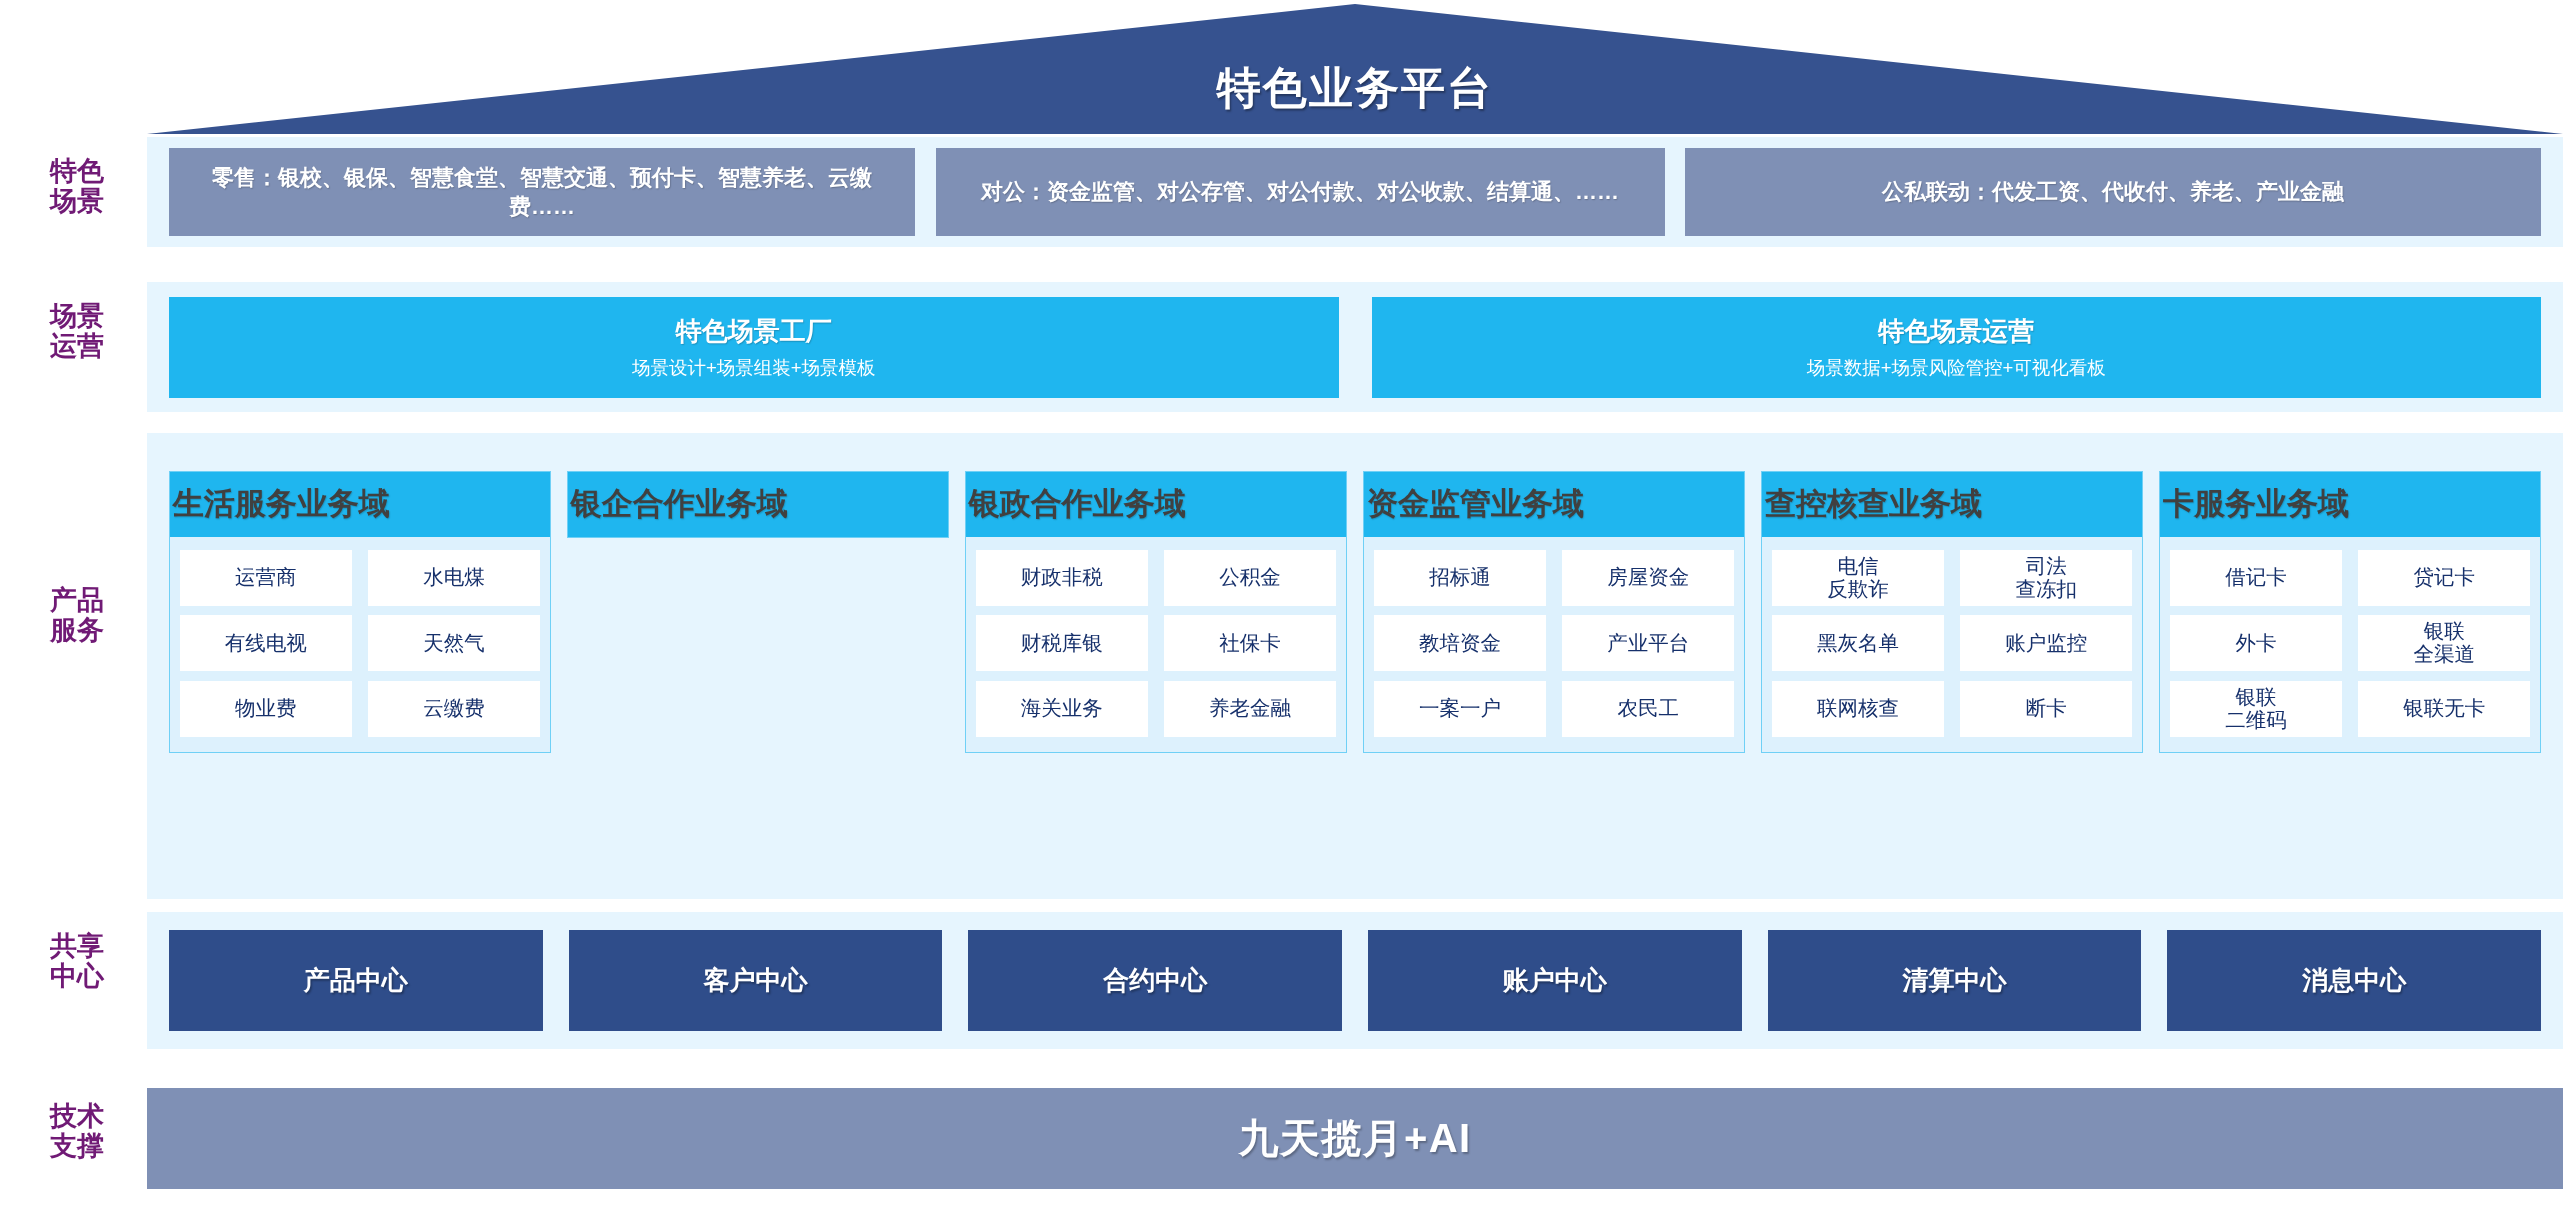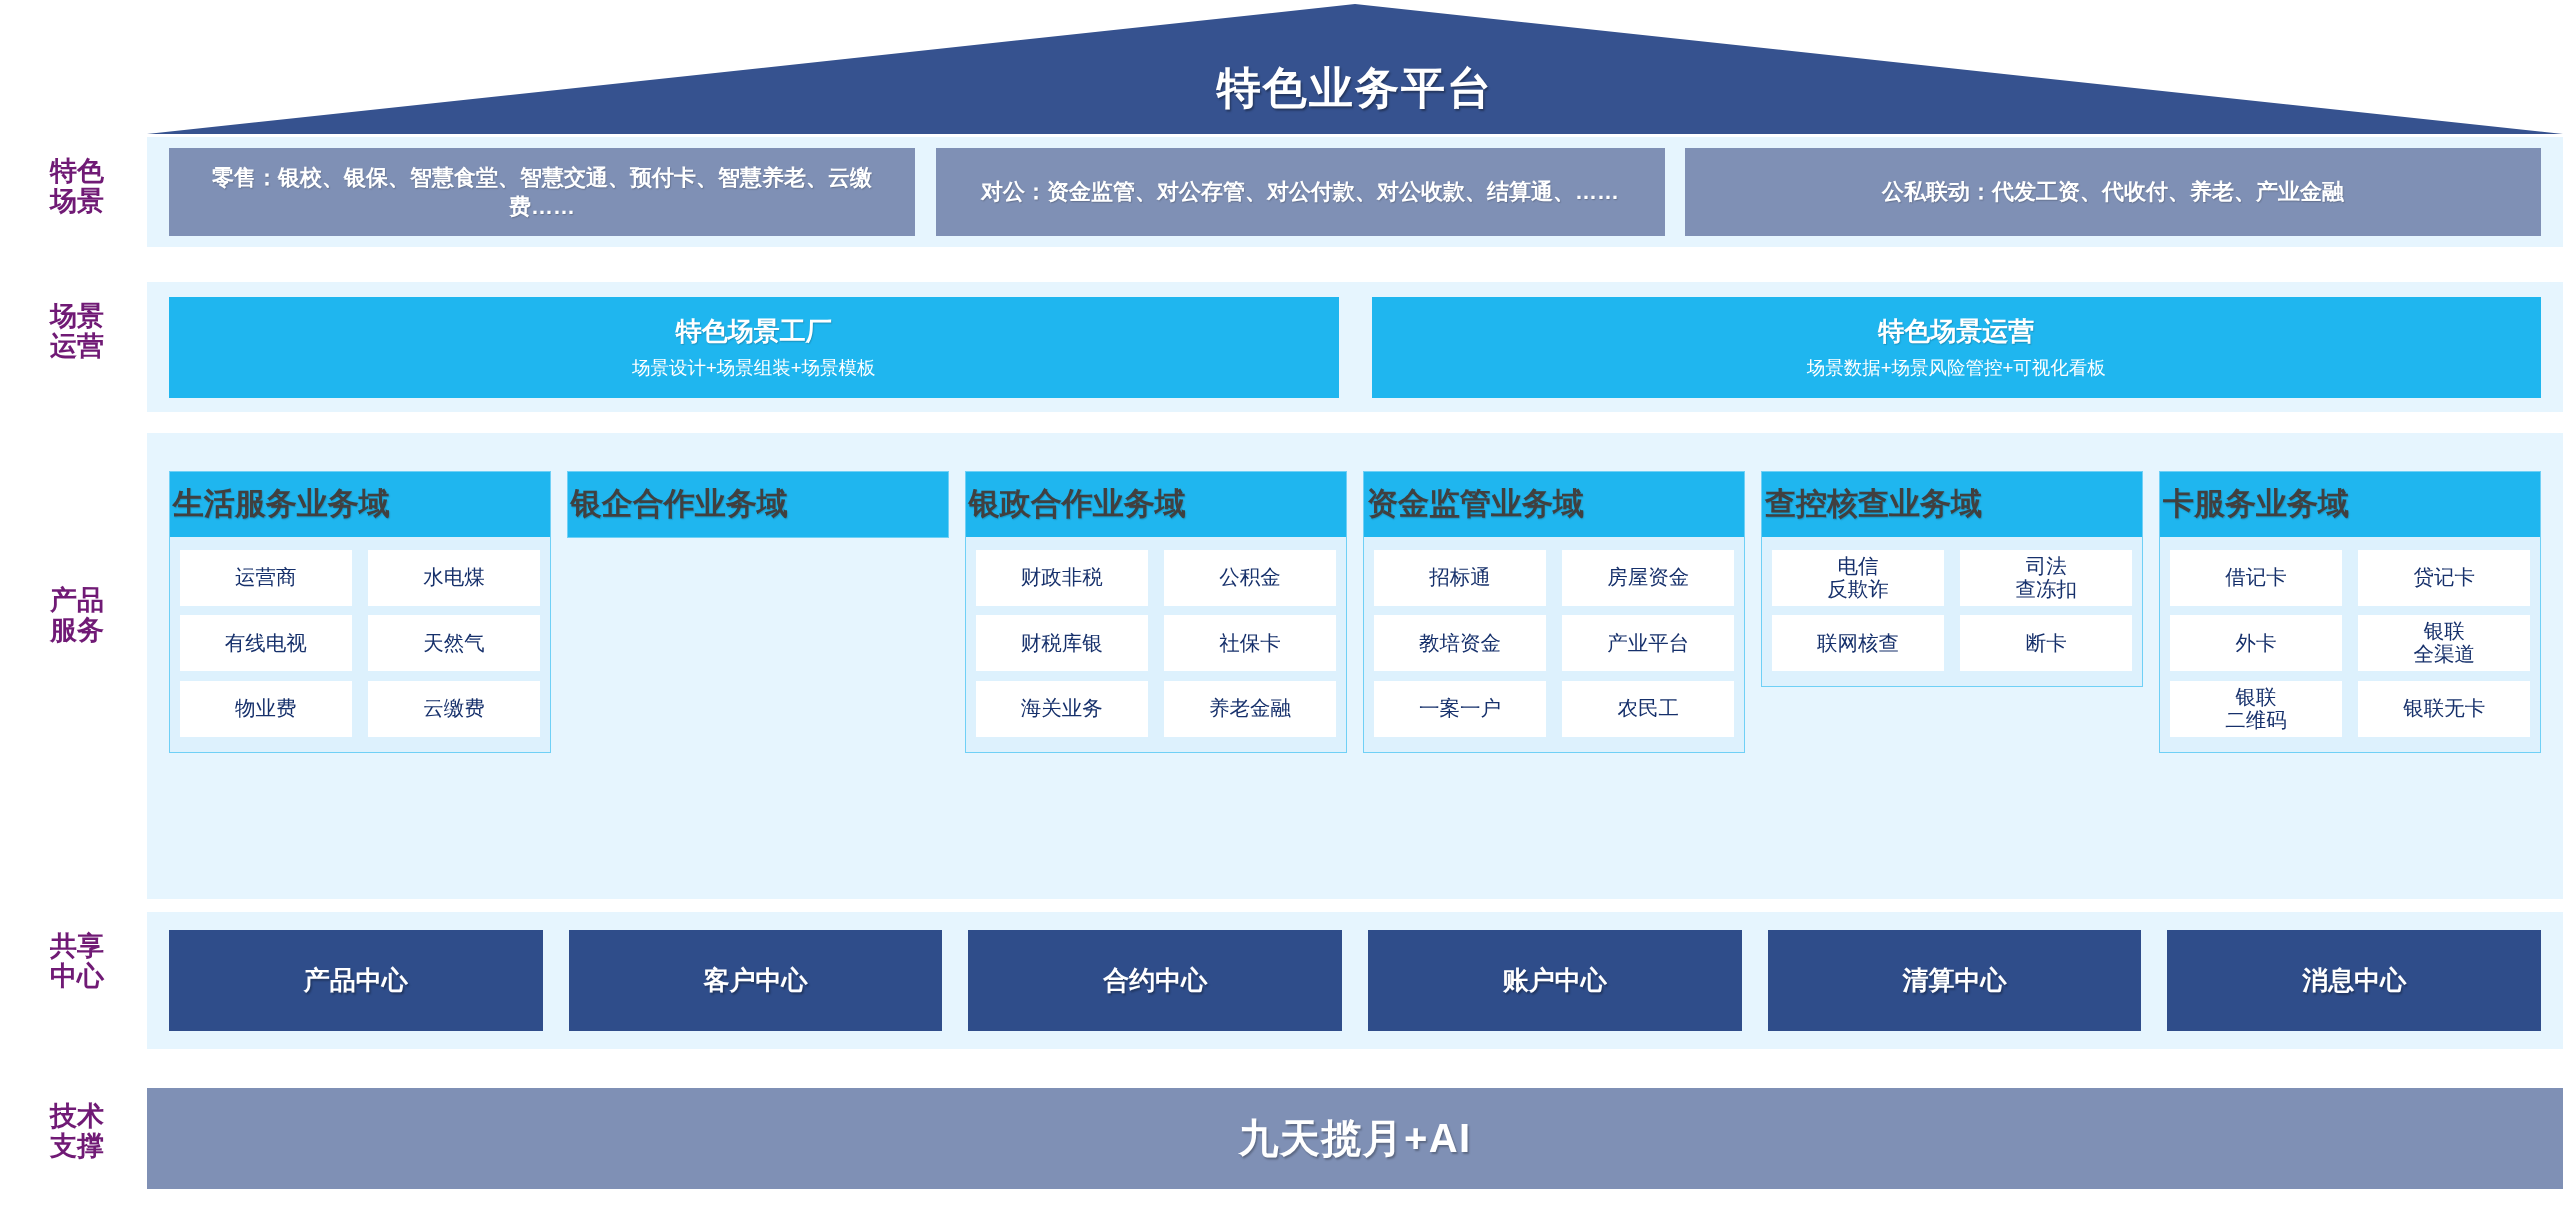--- a/index.html
+++ b/index.html
@@ -261,20 +261,24 @@
         <div class="dom-card">
           <div class="dom-head">查控核查业务域</div>
           <div class="dom-body">
             <div class="dom-line">
               <div class="dom-tile">电信
 反欺诈</div>
               <div class="dom-tile">司法
 查冻扣</div>
             </div>
             <div class="dom-line">
+              <div class="dom-tile">黑灰名单</div>
+              <div class="dom-tile">账户监控</div>
+            </div>
+            <div class="dom-line">
               <div class="dom-tile">联网核查</div>
               <div class="dom-tile">断卡</div>
             </div>
           </div>
         </div>
         <div class="dom-card">
           <div class="dom-head">卡服务业务域</div>
           <div class="dom-body">
             <div class="dom-line">
               <div class="dom-tile">借记卡</div>

